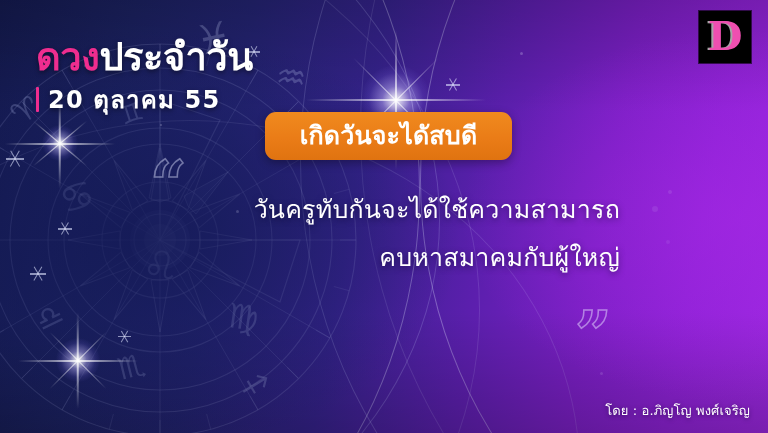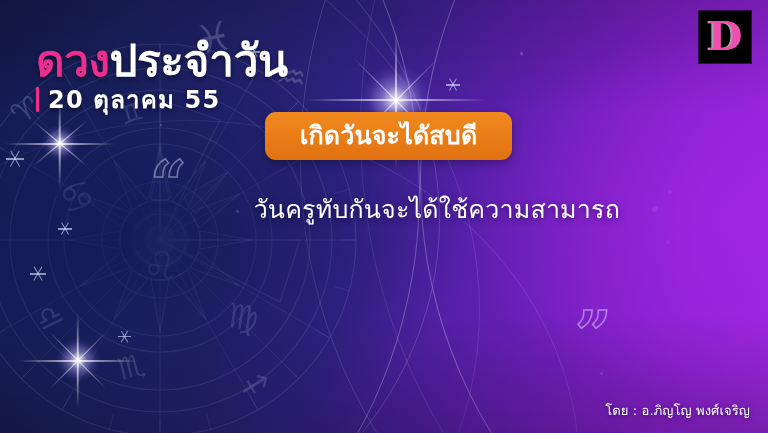--- a/index.html
+++ b/index.html
@@ -135,21 +135,21 @@
   }
 
   
   #headline {
     position: absolute;
     left: 36px;
     top: 36px;
     white-space: nowrap;
   }
   #headline .line1 {
-    font-size: 44px;
+    font-size: 38px;
     font-weight: bold;
     line-height: 1.12;
     letter-spacing: -0.4px;
     text-shadow: 0 2px 5px rgba(0,0,0,0.45);
   }
   #headline .t-pink { color: #ef2d8f; }
   #headline .t-white { color: #ffffff; }
 
   #dateline {
     position: absolute;
@@ -439,19 +439,20 @@
 
   <div id="badge">
     <span class="label">เกิดวันจะไดัสบดี</span>
   </div>
 
   <div class="quote-mark" id="quote-open">“</div>
   <div class="quote-mark" id="quote-close">”</div>
 
   <div id="body-lines">
     <div class="bline">วันครูทับกันจะได้ใช้ความสามารถ</div>
+    <div class="bline">คบหาสมาคมกับผู้ใหญ่</div>
   </div>
 
   <div id="credit">
     <div class="cline">โดย : อ.ภิญโญ พงศ์เจริญ</div>
   </div>
 
 </div>
 
 </body></html>

